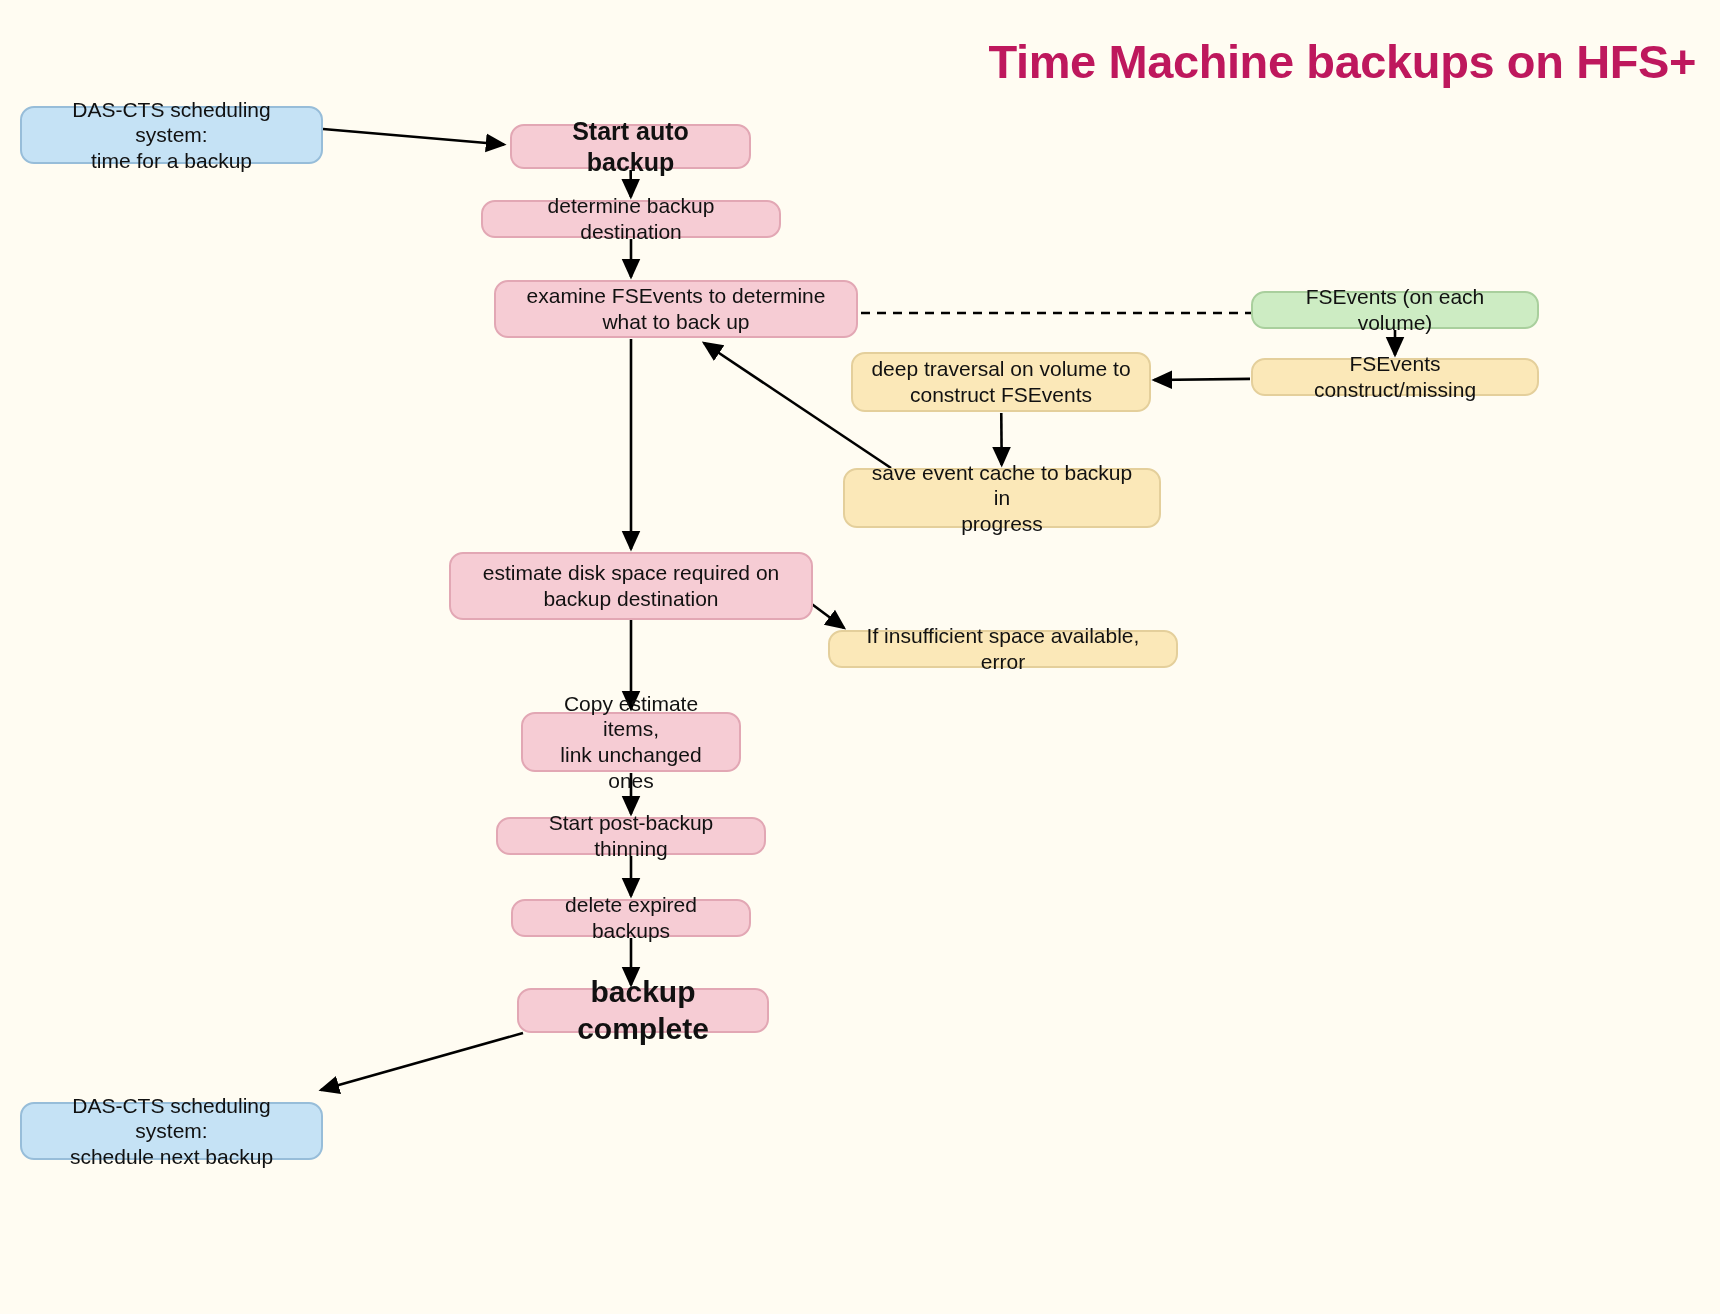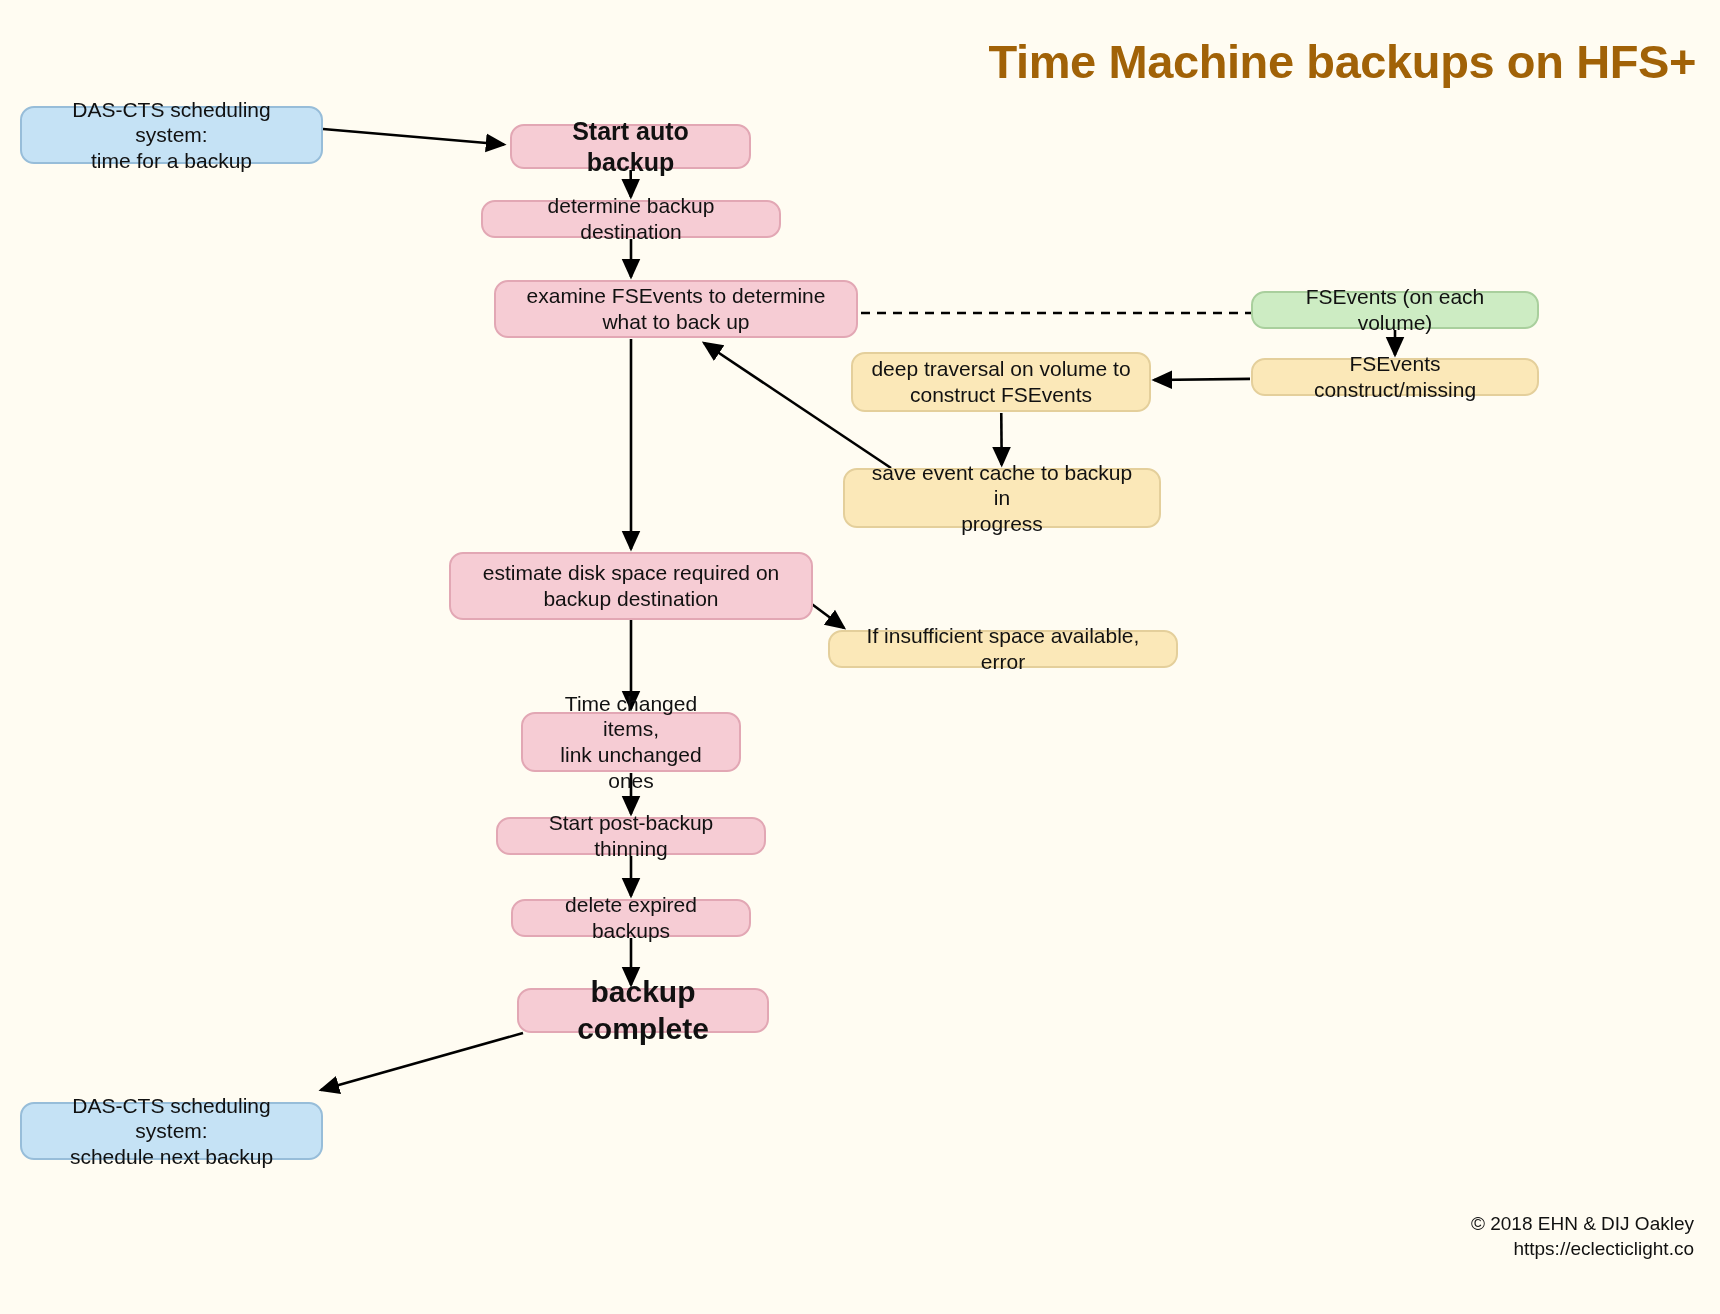--- a/index.html
+++ b/index.html
@@ -43,21 +43,21 @@
   .blue   { background: #c5e2f5; border-color: #97bdd9; }
   .green  { background: #cdecc3; border-color: #a9cf9d; }
   .yellow { background: #fbe8b8; border-color: #e4cf9b; }
   .bold { font-weight: bold; }
   #title {
     position: absolute;
     right: 24px;
     top: 34px;
     font-size: 47px;
     font-weight: bold;
-    color: #a16207;
+    color: #be185d;
     letter-spacing: -0.4px;
     font-family: "Liberation Sans", sans-serif;
     white-space: nowrap;
     z-index: 3;
     margin-left: 8px;
   }
   #credit {
     position: absolute;
     right: 26px;
     bottom: 52px;
@@ -108,29 +108,25 @@
 what to back up</div>
       <div class="node green" style="left: 1251px; top: 291px; width: 288px; height: 38px; font-size: 21px;">FSEvents (on each volume)</div>
       <div class="node yellow" style="left: 1251px; top: 358px; width: 288px; height: 38px; font-size: 21px;">FSEvents construct/missing</div>
       <div class="node yellow" style="left: 851px; top: 352px; width: 300px; height: 60px; font-size: 21px;">deep traversal on volume to
 construct FSEvents</div>
       <div class="node yellow" style="left: 843px; top: 468px; width: 318px; height: 60px; font-size: 21px;">save event cache to backup in
 progress</div>
       <div class="node pink" style="left: 449px; top: 552px; width: 364px; height: 68px; font-size: 21px;">estimate disk space required on
 backup destination</div>
       <div class="node yellow" style="left: 828px; top: 630px; width: 350px; height: 38px; font-size: 21px;">If insufficient space available, error</div>
-      <div class="node pink" style="left: 521px; top: 712px; width: 220px; height: 60px; font-size: 21px;">Time changed items,
+      <div class="node pink" style="left: 521px; top: 712px; width: 220px; height: 60px; font-size: 21px;">Copy estimate items,
 link unchanged ones</div>
       <div class="node pink" style="left: 496px; top: 817px; width: 270px; height: 38px; font-size: 21px;">Start post-backup thinning</div>
       <div class="node pink" style="left: 511px; top: 899px; width: 240px; height: 38px; font-size: 21px;">delete expired backups</div>
       <div class="node pink bold" style="left: 517px; top: 988px; width: 252px; height: 45px; font-size: 30px;">backup complete</div>
       <div class="node blue" style="left: 20px; top: 1102px; width: 303px; height: 58px; font-size: 21px;">DAS-CTS scheduling system:
 schedule next backup</div>
     </div>
 
   <div id="title">Time Machine backups on HFS+</div>
 
-  <div id="credit">
-    <div>© 2018 EHN &amp; DIJ Oakley</div>
-    <div>https://eclecticlight.co</div>
-  </div>
 
 </div>
 
 </body></html>

